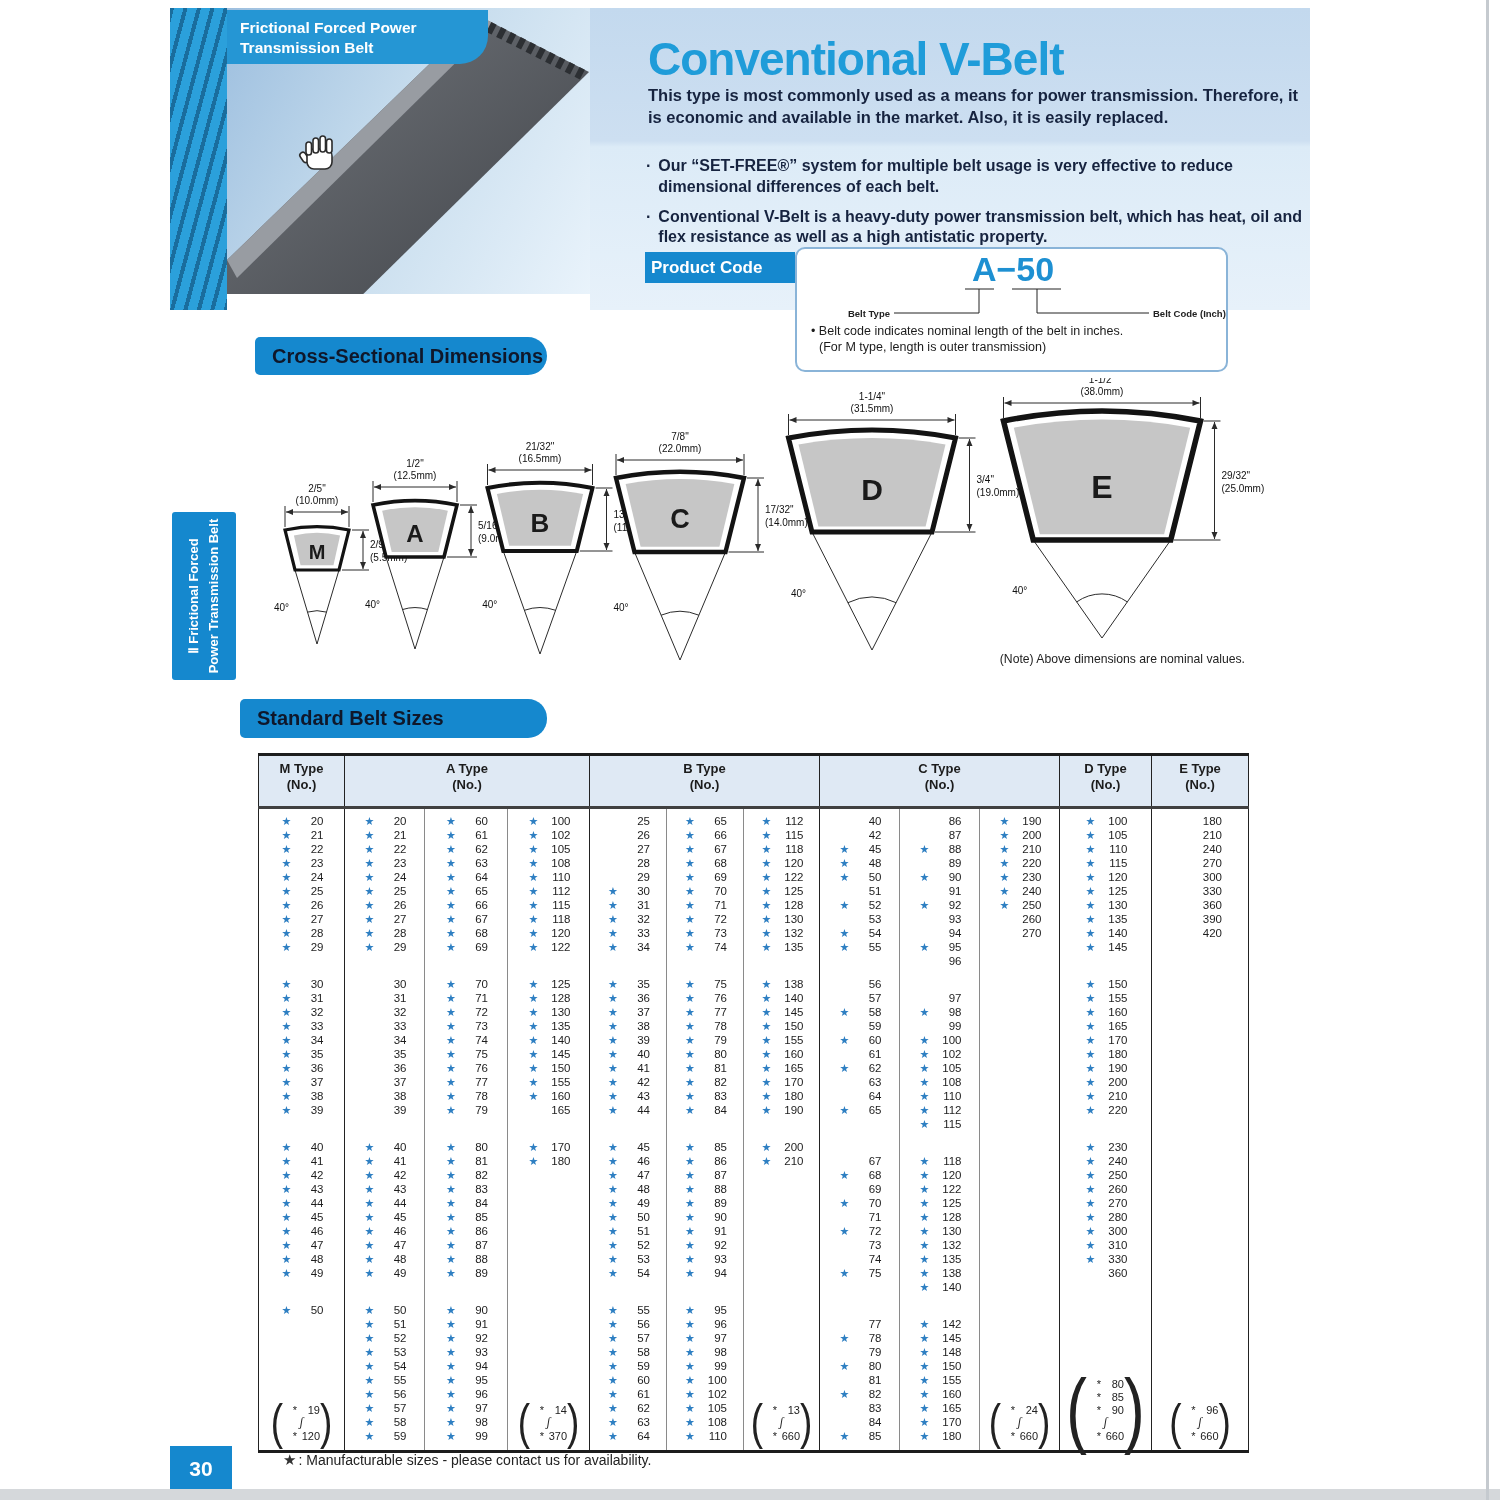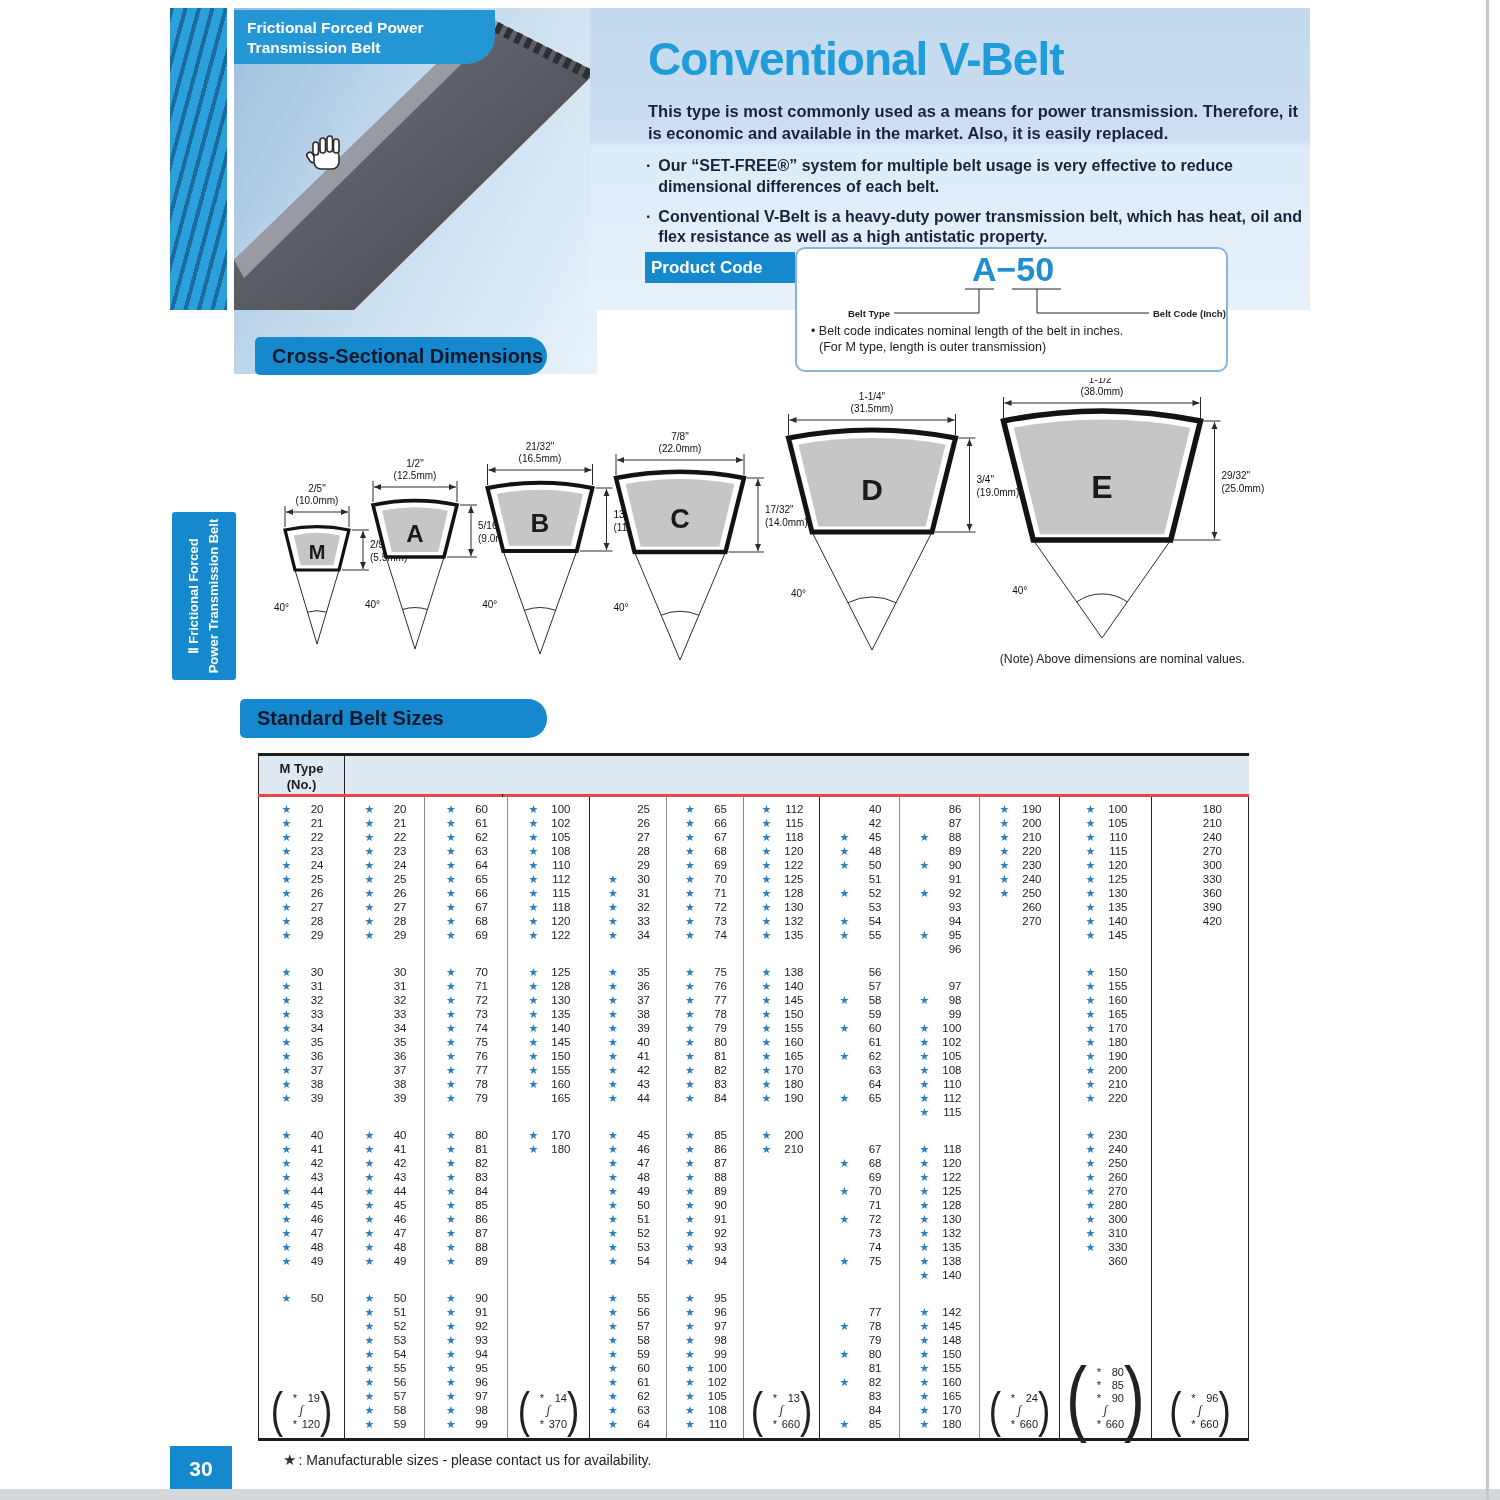--- a/index.html
+++ b/index.html
@@ -3,31 +3,31 @@
 <meta charset="utf-8">
 <style>
   html,body{margin:0;padding:0;background:#fff;}
   .page{position:relative;width:1500px;height:1500px;background:#ffffff;
         font-family:"Liberation Sans", sans-serif;overflow:hidden;}
   .abs{position:absolute;}
 
   
   .hero-strip{left:170px;top:8px;width:57px;height:302px;background:#2ba0db;
     background-image:repeating-linear-gradient(105deg, rgba(8,58,96,.5) 0 4px, rgba(8,58,96,0) 4px 13px);}
-  .hero{left:234px;top:8px;width:363px;height:366px;overflow:hidden;
+  .hero{left:227px;top:8px;width:363px;height:286px;overflow:hidden;
     background:linear-gradient(118deg,#9dbfdf 0%,#c6dced 45%,#e9f3fb 100%);}
   .ribbon{position:absolute;left:0;top:2px;width:261px;height:54px;background:#2596d4;
     border-radius:0 0 28px 0;color:#fff;font-weight:bold;font-size:15.5px;line-height:1.3;
     padding:8px 0 0 13px;box-sizing:border-box;}
 
   
   .intro-panel{left:590px;top:8px;width:720px;height:302px;
     background:linear-gradient(180deg,#c3d9ee 0%,#cddff1 44%,#dcebf7 46%,#e7f1fa 100%);}
   .title{position:absolute;left:58px;top:24px;font-size:46px;font-weight:bold;color:#1f9cd9;letter-spacing:-1px;}
-  .intro{position:absolute;left:58px;top:92px;width:658px;font-size:16.5px;font-weight:bold;color:#16233f;line-height:1.35;}
+  .intro{position:absolute;left:58px;top:76px;width:658px;font-size:16.5px;font-weight:bold;color:#16233f;line-height:1.35;}
   .bullets{position:absolute;left:56px;top:148px;width:664px;}
   .bullet{display:flex;gap:7px;font-size:16px;font-weight:bold;color:#16233f;line-height:1.3;margin-bottom:9px;}
   .bullet .dot{flex:0 0 auto;}
 
   
   .pc-label{left:645px;top:252px;width:150px;height:31px;background:#1588ce;color:#fff;
     font-size:17px;font-weight:bold;line-height:31px;padding-left:6px;box-sizing:border-box;}
   .pc-box{left:795px;top:247px;width:433px;height:125px;background:#fff;border:2px solid #8ab4d8;
     border-radius:10px;box-sizing:border-box;}
   .pc-notes{position:absolute;left:14px;top:74px;font-size:12.5px;color:#1b1b1b;line-height:1.3;}
@@ -42,21 +42,21 @@
   .cs-note{left:880px;top:652px;width:365px;text-align:right;font-size:12.2px;color:#222;}
 
   
   .side-tab{left:172px;top:512px;width:64px;height:168px;background:#1588ce;border-radius:3px;}
   .side-tab-inner{position:absolute;left:-52px;top:52px;width:168px;height:64px;transform:rotate(-90deg);
     color:#fff;font-size:13px;font-weight:bold;text-align:center;line-height:1.55;display:flex;
     flex-direction:column;justify-content:center;}
 
   
   #size-table{left:258px;top:753px;width:991px;}
-  .thead{display:flex;height:44px;border-top:3px solid #1d1d1d;border-bottom:3px solid #ef4444;background:#dfe9f4;box-sizing:border-box;flex-direction:column;}
+  .thead{display:flex;height:56px;border-top:3px solid #1d1d1d;border-bottom:3px solid #404040;background:#dfe9f4;box-sizing:border-box;}
   .th{box-sizing:border-box;border-right:1.6px solid #222;text-align:center;font-size:13px;font-weight:bold;
       color:#1c1c1c;padding-top:5px;line-height:1.25;}
   .th:first-child{border-left:1.6px solid #222;}
   .tbody{display:flex;height:644px;border-bottom:3px solid #1d1d1d;box-sizing:border-box;position:relative;background:#fff;}
   .tcol{box-sizing:border-box;border-right:1px solid #8a8a8a;position:relative;}
   .tcol.ge{border-right:1.6px solid #222;}
   .tcol.gs{border-left:1.6px solid #222;}
   .blk{margin-top:9px;}
   .blk.first{margin-top:5px;}
   .cell{height:14px;display:flex;align-items:center;justify-content:center;}

